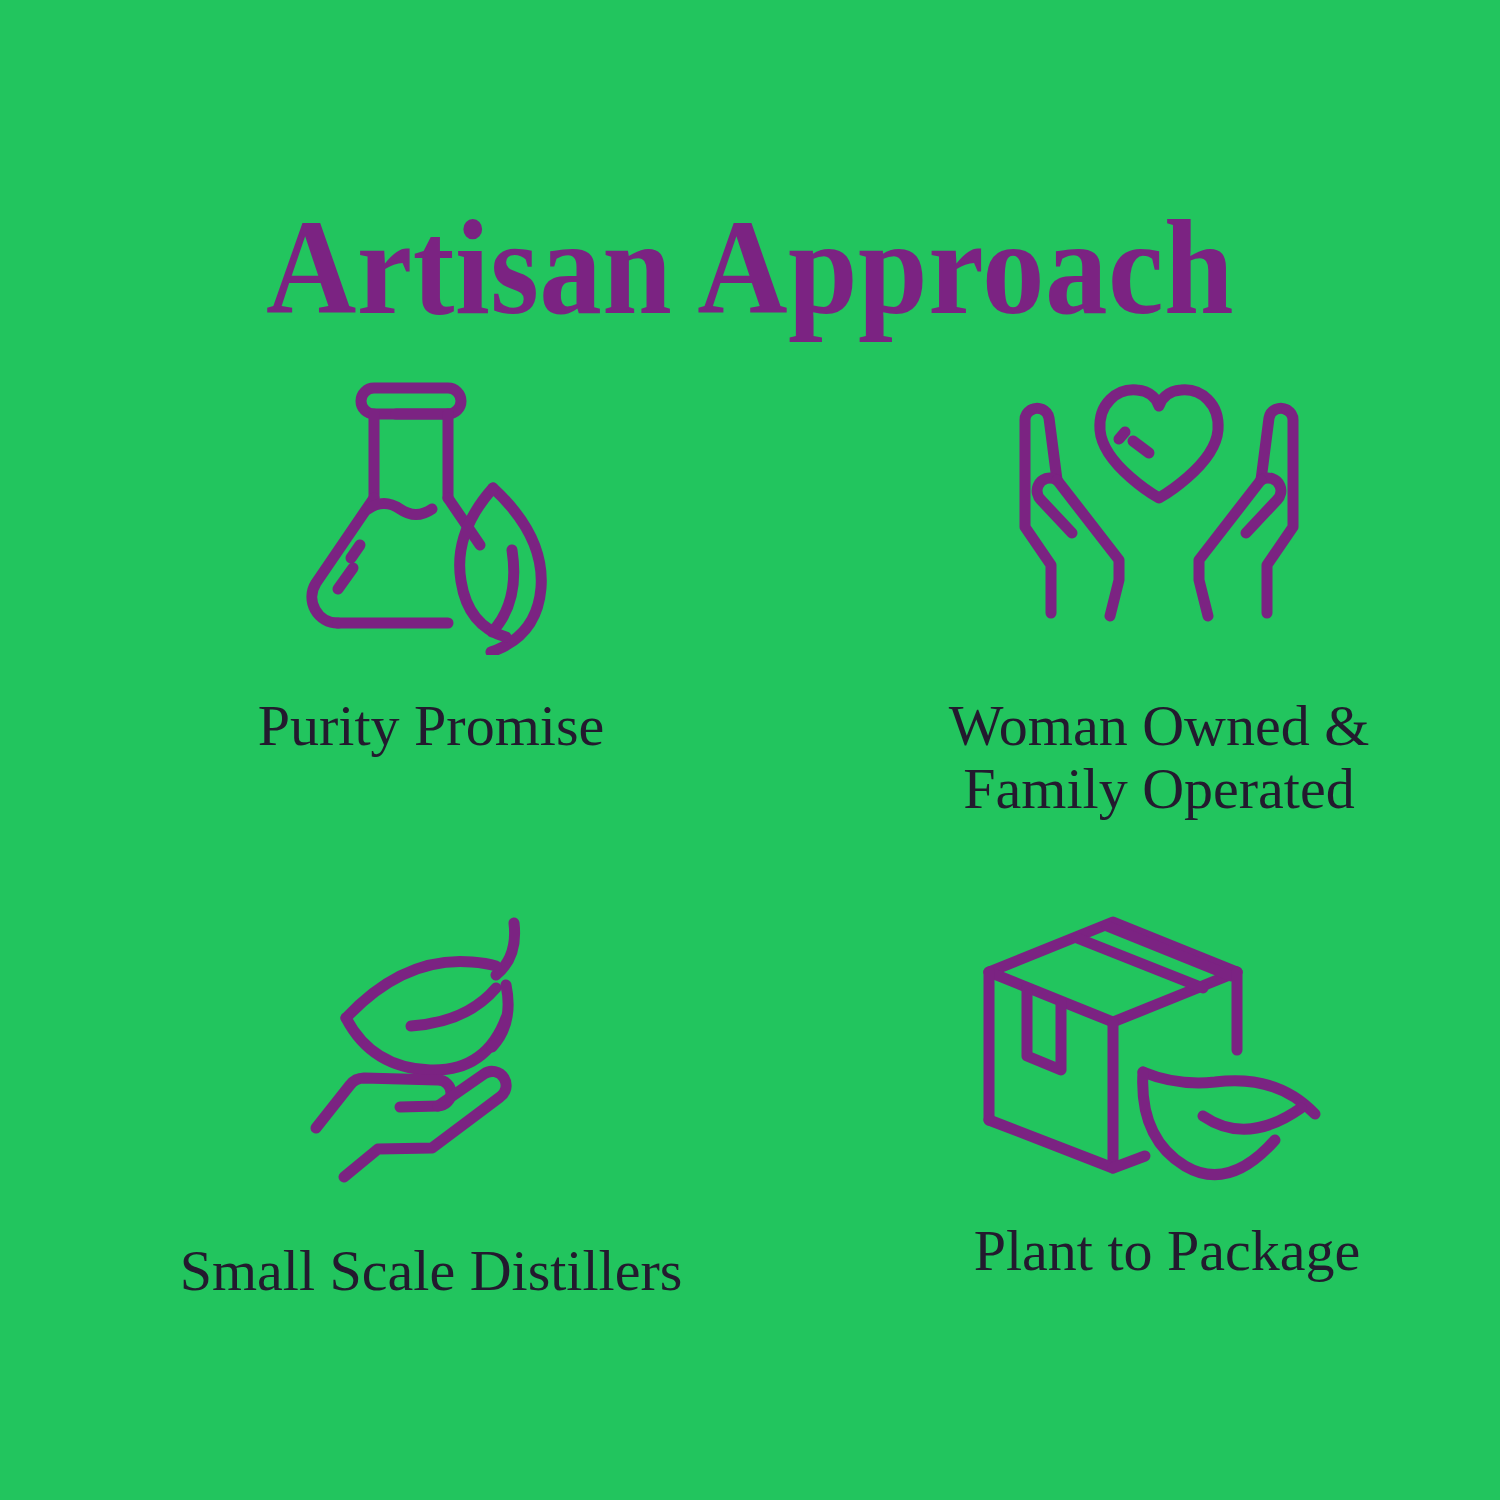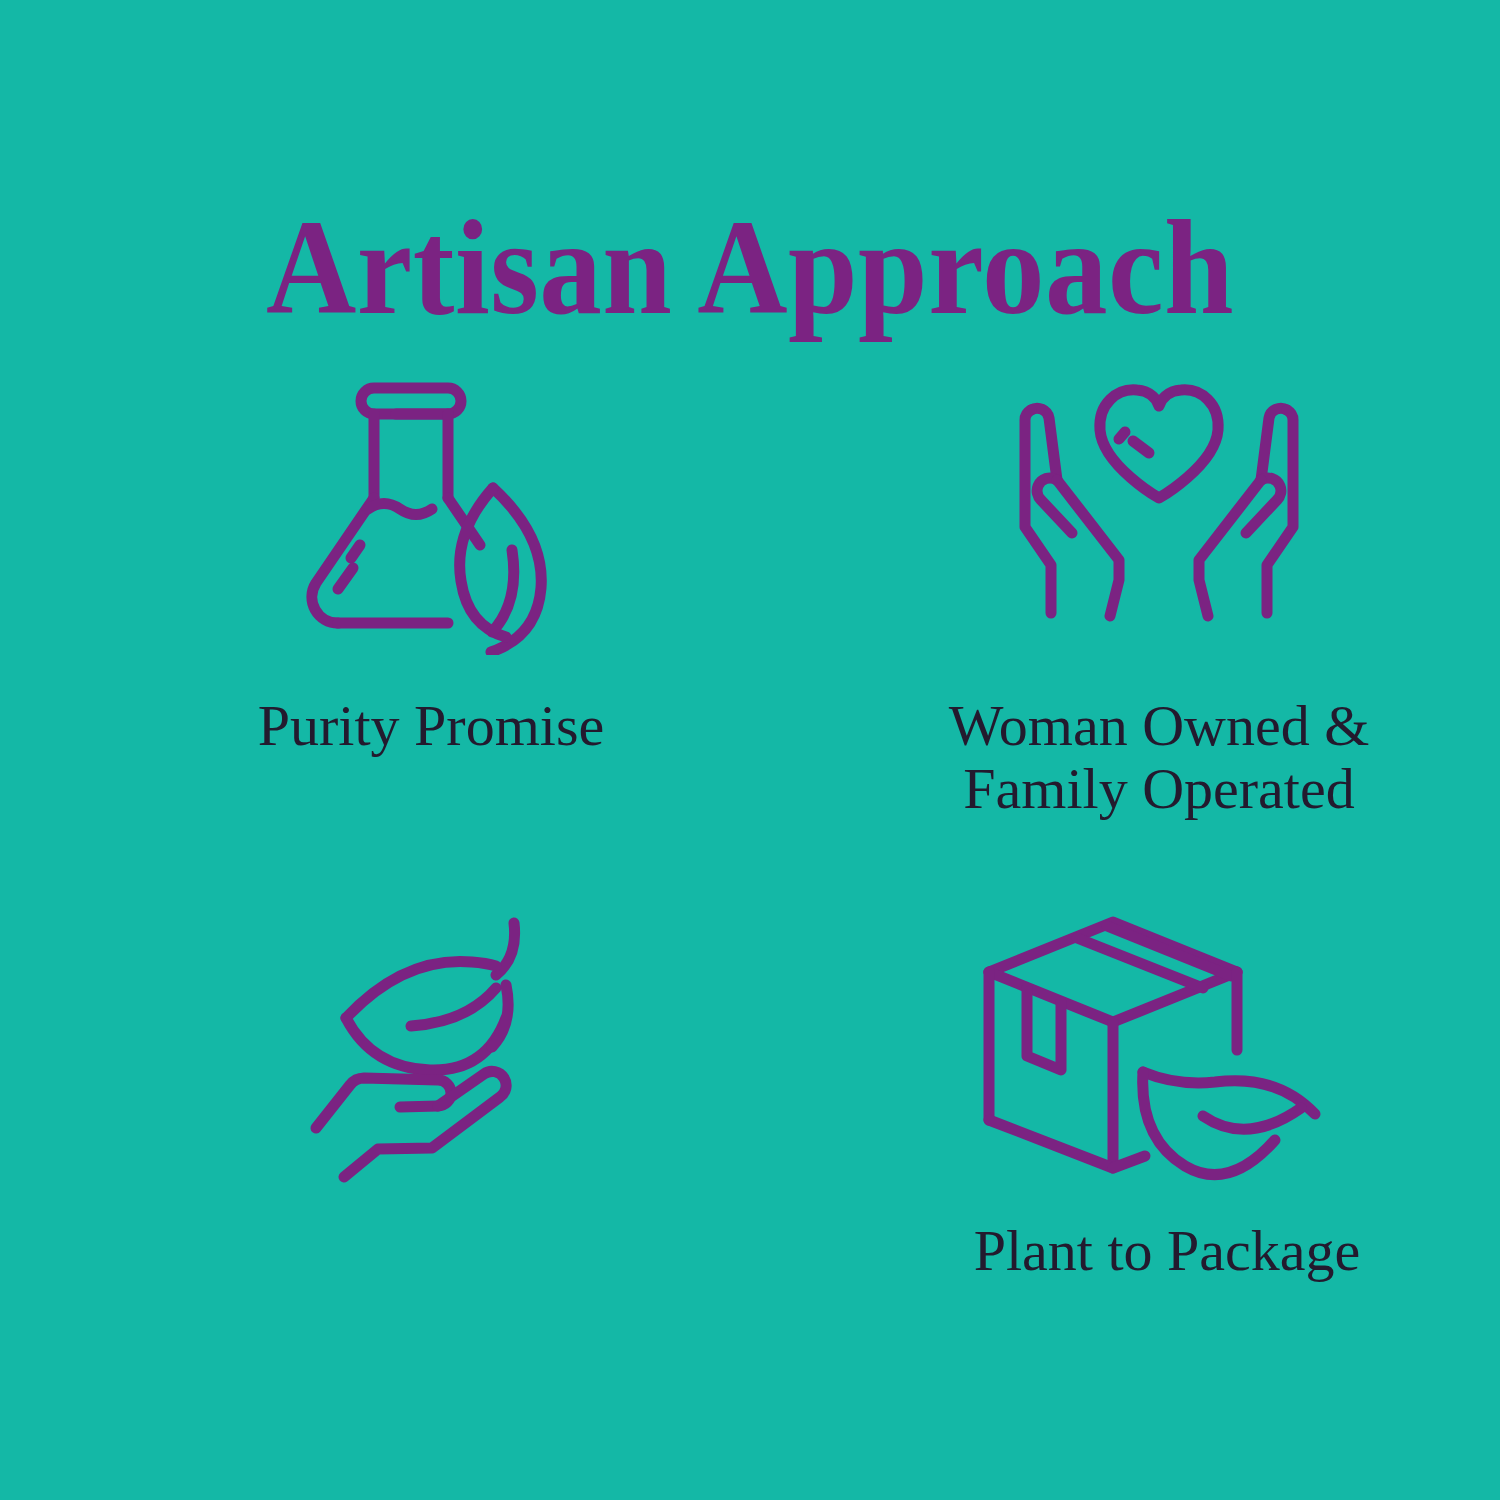--- a/index.html
+++ b/index.html
@@ -11,21 +11,21 @@
     width: 1500px;
     height: 1500px;
     background: #f7f7f5;
     font-family: "Liberation Serif", "DejaVu Serif", serif;
     overflow: hidden;
   }
   #page {
     position: relative;
     width: 1500px;
     height: 1500px;
-    background: #14b8a6;
+    background: #22c55e;
     box-sizing: border-box;
   }
 
   
   #title {
     position: absolute;
     top: 108px;
     left: 0;
     width: 1500px;
     text-align: center;
@@ -229,20 +229,21 @@
 
             <path d="M132 193
                      l46 -32
                      a14 14 0 0 1 20 4
                      a14 14 0 0 1 -4 19
                      l-68 51
                      l-54 1
                      l-34 28"></path>
           </svg>
         </div>
+        <div class="feature-label">Small Scale Distillers</div>
       </div>
     </div>
 
     <div class="cell" id="cell-3">
       <div class="cell-inner">
         <div class="icon-wrap">
           <svg width="400" height="280" viewBox="0 0 400 280" fill="none" stroke="#7b2382" stroke-width="11" stroke-linecap="round" stroke-linejoin="round">
 
             <path d="M22 62 L146 12 L270 62"></path>
 

